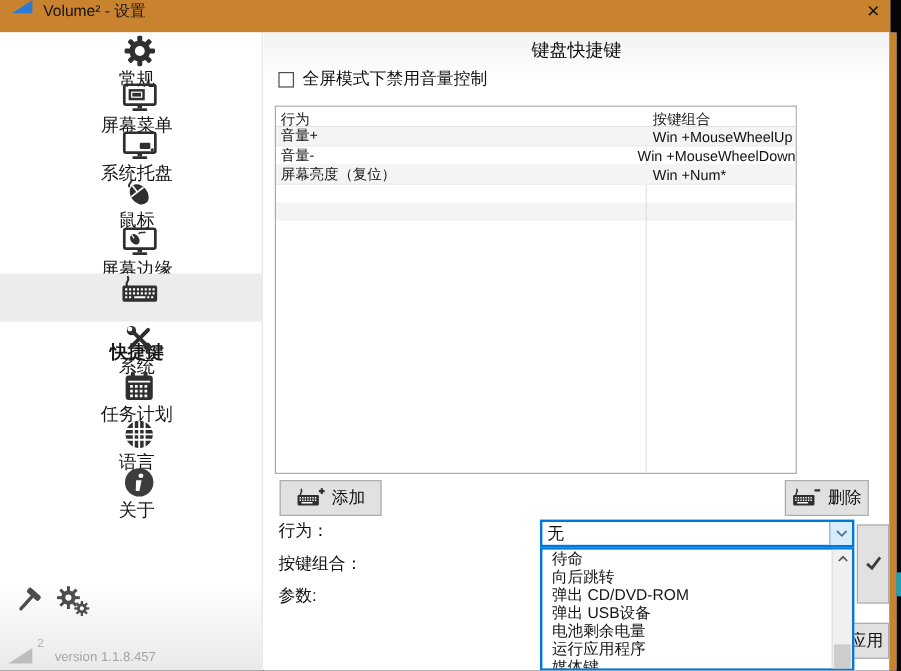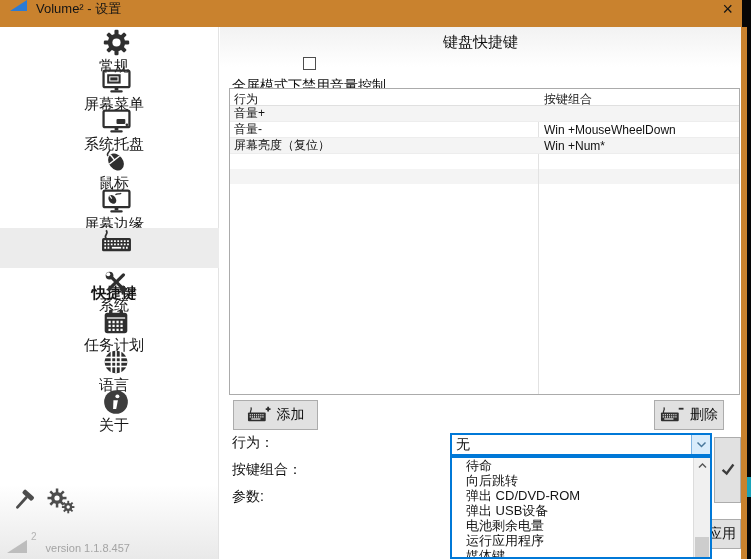--- a/index.html
+++ b/index.html
@@ -25,25 +25,25 @@
   .side-label{margin-left:9px;font-size:15px;color:#161616;white-space:nowrap;}
   .side-tools{position:absolute;left:10px;top:460px;display:flex;gap:10px;align-items:center;}
   .side-footer{position:absolute;left:7px;top:513px;display:flex;align-items:flex-end;gap:4px;}
   .logo-tri{width:0;height:0;border-left:20px solid transparent;border-bottom:13px solid #bdbdbd;}
   .logo-sup{color:#b3b3b3;font-size:10px;position:relative;top:-11px;}
   .version{color:#a4a4a4;font-size:11px;margin-left:5px;position:relative;top:1px;white-space:nowrap;}
   
   .main{position:absolute;left:220px;top:27px;width:521px;height:532px;
         background:linear-gradient(#f2f2f2,#ffffff 40px);}
   .main-title{position:absolute;left:0;top:6px;width:100%;text-align:center;font-size:15px;color:#101010;}
-  .checkbox-row{position:absolute;left:12px;top:30px;display:flex;align-items:center;gap:7px;flex-direction:column;}
+  .checkbox-row{position:absolute;left:12px;top:30px;display:flex;align-items:center;gap:7px;}
   .cb-box{width:13px;height:13px;border:1px solid #4d4d4d;background:#fff;}
   .cb-label{font-size:14px;color:#101010;white-space:nowrap;}
   
-  .htable{position:absolute;left:9px;top:61px;width:511px;height:307px;border:1px solid #ababab;background:#fff;overflow:hidden;}
+  .htable{position:absolute;left:9px;top:61px;width:435px;height:307px;border:1px solid #ababab;background:#fff;overflow:hidden;}
   .col-divider{position:absolute;left:308px;top:0;bottom:0;width:1px;background:#e2e2e2;}
   .thead{position:relative;height:17px;border-bottom:1px solid #e0e0e0;display:flex;font-size:12px;color:#222;background:#fff;}
   .th1{width:308px;padding:2px 0 0 4px;}
   .th2{padding:2px 0 0 6px;}
   .trow{position:relative;height:16px;display:flex;align-items:center;font-size:12px;color:#111;border-bottom:1px solid #ededed;}
   .trow.stripe,.filler.stripe{background:#f4f4f4;}
   .td1{width:308px;padding-left:4px;white-space:nowrap;overflow:hidden;}
   .td2{padding-left:6px;white-space:nowrap;}
   .filler{height:15px;}
   
@@ -55,21 +55,21 @@
   .btn-apply{position:absolute;left:483px;top:492px;width:38px;height:30px;z-index:1;}
   
   .form-label{position:absolute;left:12px;font-size:14px;color:#101010;white-space:nowrap;}
   .lbl-action{top:407px;} .lbl-keys{top:434px;} .lbl-param{top:461px;}
   .combo{position:absolute;left:230px;top:406px;width:262px;height:23px;border:2px solid #0078d7;background:#fff;
          display:flex;align-items:stretch;z-index:2;}
   .combo-text{flex:1;font-size:14px;color:#101010;padding-left:4px;display:flex;align-items:center;}
   .combo-arrow{width:19px;background:#d9ecfb;border-left:1px solid #7db2e0;display:flex;align-items:center;justify-content:center;}
   .dropdown{position:absolute;left:230px;top:429px;width:262px;height:103px;border:2px solid #0078d7;background:#fff;
             overflow:hidden;z-index:5;}
-  .opt{height:15px;font-size:13px;color:#141414;padding-left:14px;display:flex;align-items:center;white-space:nowrap;}
+  .opt{height:15px;font-size:13px;color:#141414;padding-left:8px;display:flex;align-items:center;white-space:nowrap;}
   .dd-scroll{position:absolute;right:0;top:0;width:17px;height:100%;background:#f0f0f0;border-left:1px solid #dcdcdc;}
   .dd-up{height:15px;display:flex;align-items:center;justify-content:center;}
   .dd-thumb{position:absolute;left:1px;right:1px;top:79px;height:24px;background:#cdcdcd;}
 </style>
 </head>
 <body>
 
 <div class="stage">
   <div class="window">
 
@@ -276,20 +276,21 @@
       </div>
 
       <div class="htable">
         <div class="col-divider"></div>
         <div class="thead">
           <div class="th1">行为</div>
           <div class="th2">按键组合</div>
         </div>
         <div class="trow stripe">
           <div class="td1">音量+</div>
+          <div class="td2">Win +MouseWheelUp</div>
         </div>
         <div class="trow">
           <div class="td1">音量-</div>
           <div class="td2">Win +MouseWheelDown</div>
         </div>
         <div class="trow stripe">
           <div class="td1">屏幕亮度（复位）</div>
           <div class="td2">Win +Num*</div>
         </div>
         <div class="filler"></div>

